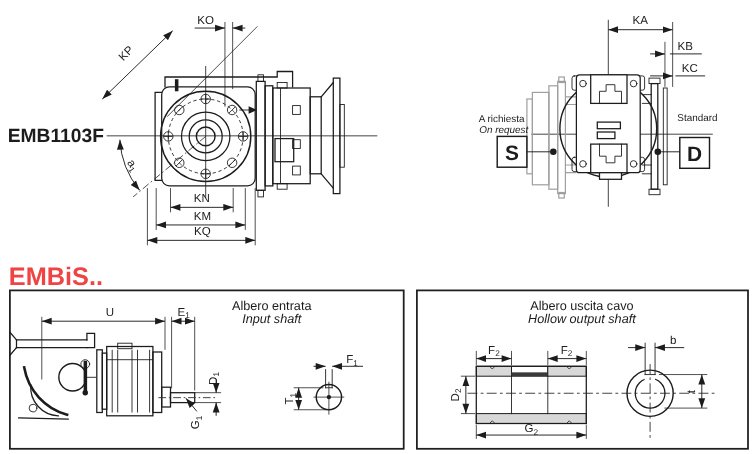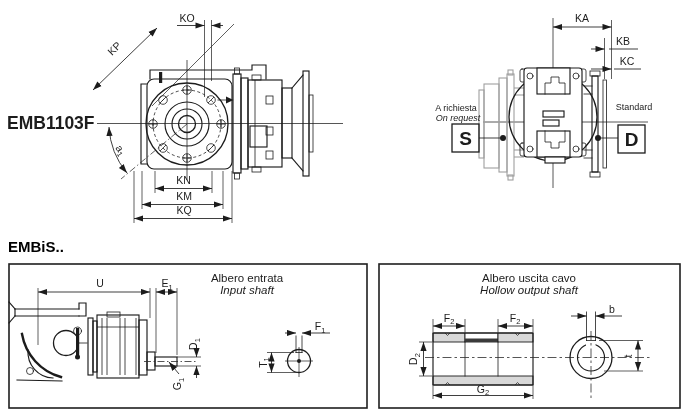--- a/index.html
+++ b/index.html
@@ -16,21 +16,21 @@
   .code{font-size:19px;font-weight:bold;}
   .ln{stroke:#1c1c1c;stroke-width:1.15;fill:none;stroke-linecap:square;stroke-linejoin:miter;}
   .thk{stroke-width:2.4;}
   .md{stroke-width:1.3;}
   .tn{stroke-width:.8;}
   .cl{stroke:#2b2b2b;stroke-width:.8;fill:none;}
   .dl{stroke:#1c1c1c;stroke-width:.85;fill:none;}
   .ext{stroke:#1c1c1c;stroke-width:.7;fill:none;}
   .ghost{stroke:#9f9f9f;stroke-width:1.1;fill:none;}
   .wfill{fill:#ffffff;}
-  .heading-series{position:absolute;left:8px;top:238px;font-weight:bold;font-size:15px;color:#000000;}
+  .heading-series{position:absolute;left:8px;top:238px;font-weight:bold;font-size:23px;color:#ef4444;}
 </style>
 </head>
 <body>
 
 <div class="sheet">
 
 <svg width="0" height="0">
   <defs>
     <marker id="arr" markerUnits="userSpaceOnUse" markerWidth="10" markerHeight="8" refX="9.2" refY="3.5" orient="auto-start-reverse">
       <path d="M0.2,0.4 L9.2,3.5 L0.2,6.6 z" fill="#1c1c1c"></path>

